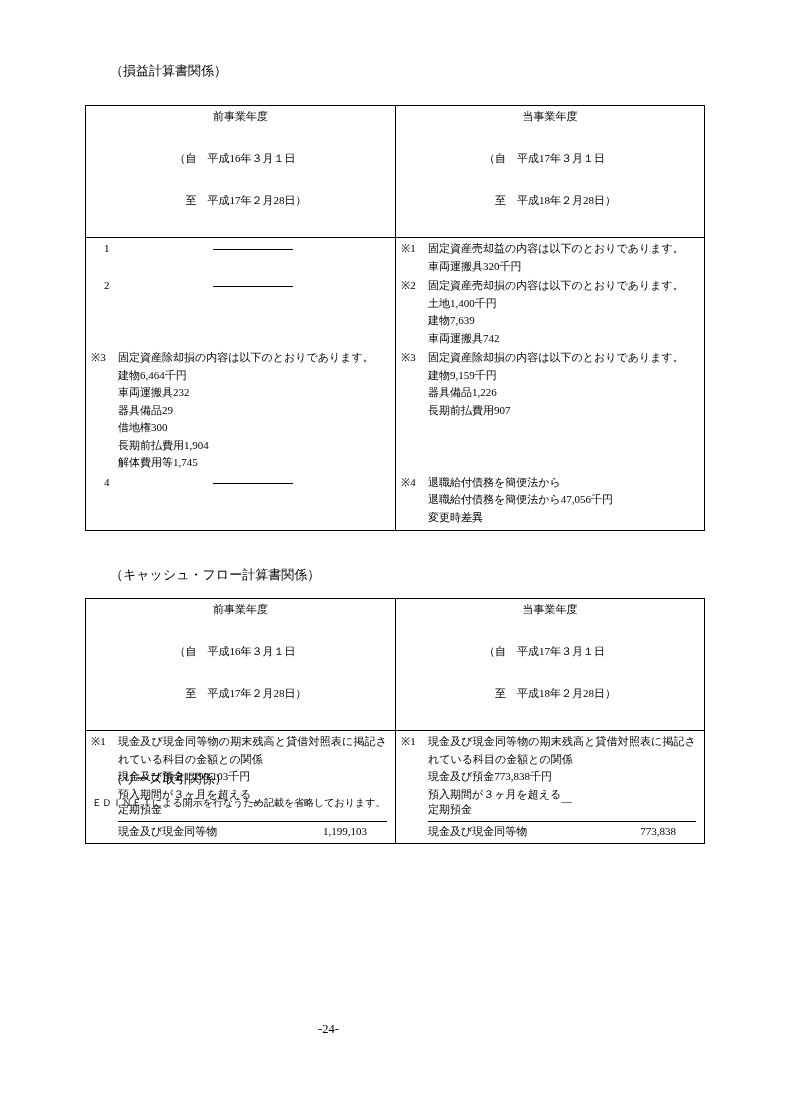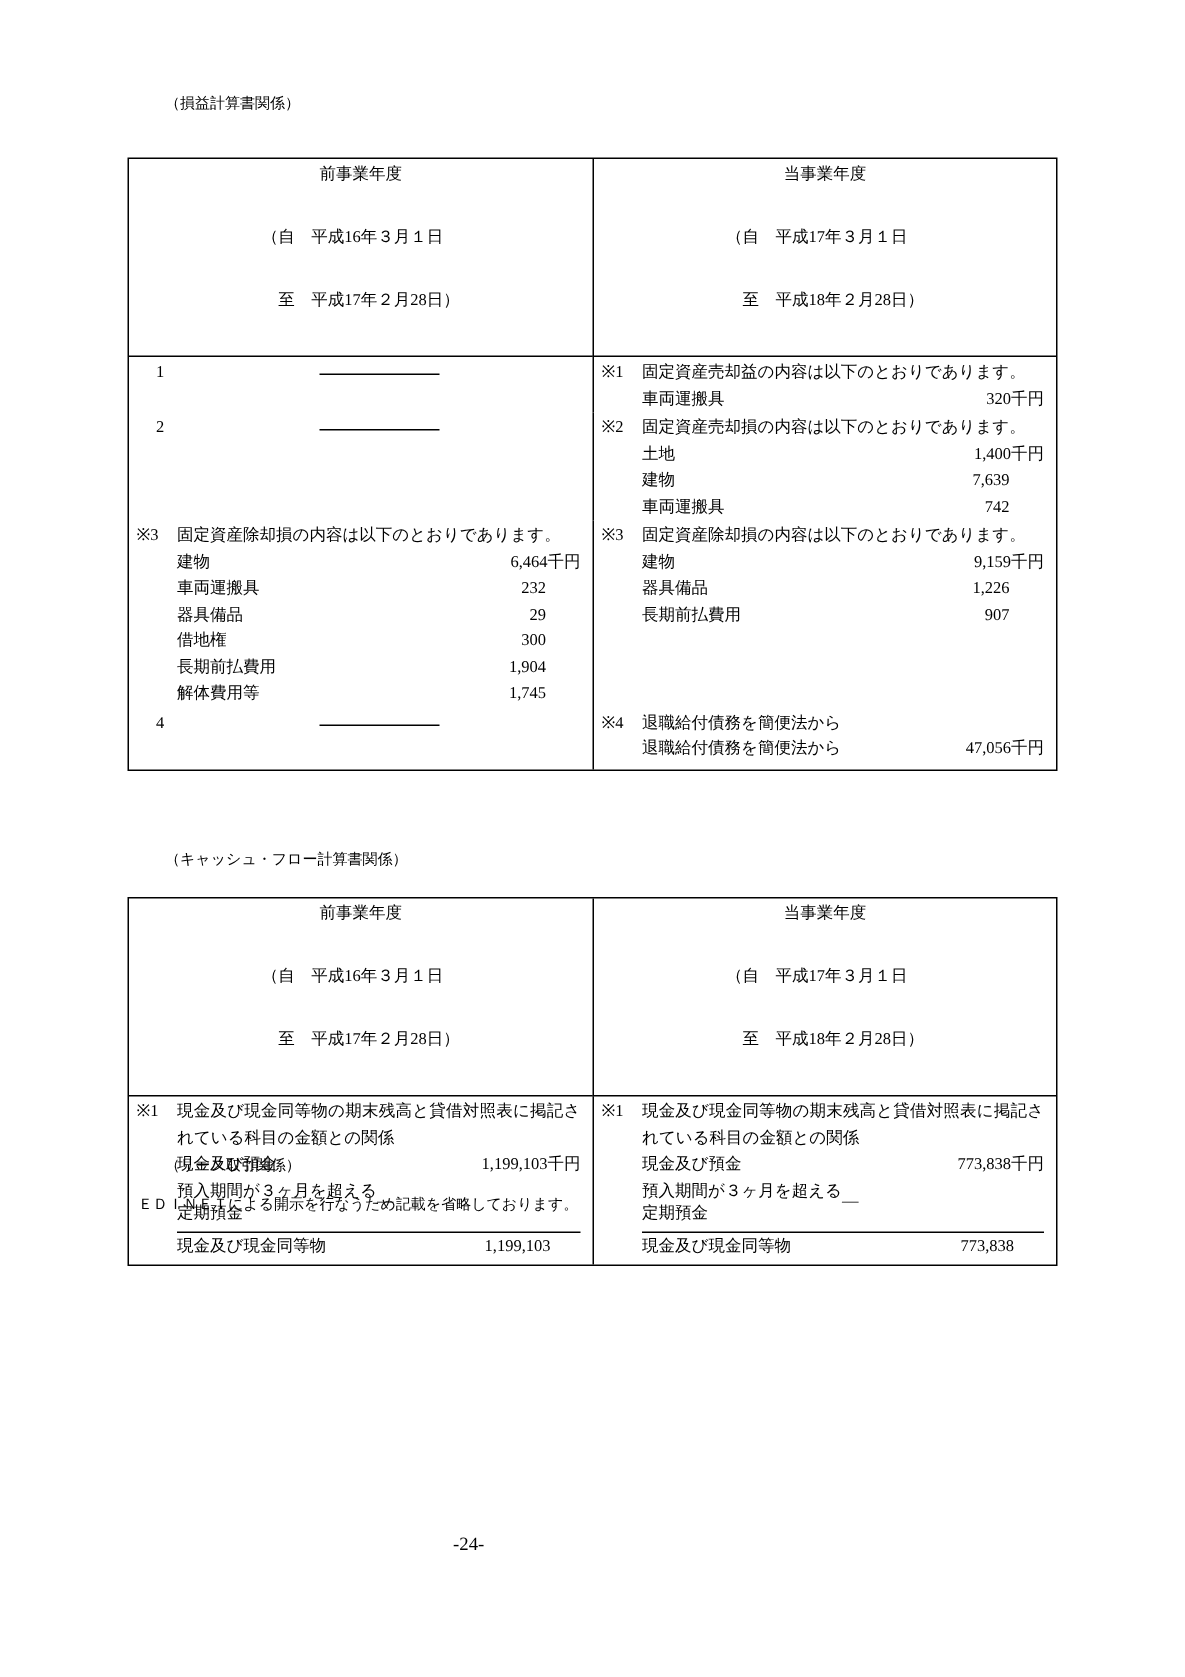--- a/index.html
+++ b/index.html
@@ -2,23 +2,23 @@
 <html><head>
 <meta charset="utf-8">
 <style>
   * { margin:0; padding:0; box-sizing:border-box; }
   html,body { background:#fff; }
   body {
     width:790px; height:1118px; position:relative;
     font-family:"Liberation Serif","DejaVu Serif",serif;
     color:#000; background:#fff;
   }
-  .sec-title { position:absolute; left:110px; font-size:10px; white-space:nowrap; }
+  .sec-title { position:absolute; left:110px; font-size:13px; white-space:nowrap; }
   .lease-body { position:absolute; left:92px; font-size:10px; white-space:nowrap; }
-  .footer { position:absolute; top:1022px; left:0; width:625px; text-align:center; font-size:12.5px; }
+  .footer { position:absolute; top:1022px; left:16px; width:625px; text-align:center; font-size:12.5px; }
 
   .doc-table {
     position:absolute; left:85px; width:620px;
     border:1px solid #000;
     display:grid; grid-template-columns:309px 309px;
     font-size:11px; line-height:17.5px;
   }
   .hcell { border-bottom:1px solid #000; text-align:center; padding:3px 0 2px; line-height:14px; }
   .hcell.rt { border-left:1px solid #000; }
   .hdates { display:inline-block; text-align:left; white-space:pre; }
@@ -26,21 +26,21 @@
   .cell { padding:2px 0 0 2px; }
   .cell.rt { border-left:1px solid #000; }
   .cell.last { padding-bottom:4px; }
 
   .note { display:flex; align-items:flex-start; }
   .mk { flex:0 0 30px; padding-left:3px; white-space:nowrap; }
   .mk.num { padding-left:16px; }
   .ct { flex:1 1 auto; padding-right:8px; min-width:0; }
 
   .para { text-align:justify; }
-  .item { display:flex; justify-content:space-between;gap:48px; }
+  .item { display:flex; justify-content:flex-start; }
   .item .lbl { white-space:nowrap; }
   .item .val { white-space:nowrap; }
   .item .val.no-unit { padding-right:23px; }
 
   .blank-rule { width:80px; border-top:1px solid #000; margin:9px auto 0 auto; }
 
   
   .dep { display:flex; align-items:center; line-height:15.5px; padding:1px 0; }
   .dep .val { padding-right:16px; }
   .total { display:flex; justify-content:space-between; border-top:1px solid #000; margin-top:2px; padding-top:1px; }
@@ -182,20 +182,21 @@
   </div>
   <div class="cell rt last">
     <div class="note">
       <span class="mk">※4</span>
       <div class="ct">
         <div>退職給付債務を簡便法から</div>
         <div class="item">
           <span class="lbl">退職給付債務を簡便法から</span>
           <span class="val">47,056千円</span>
         </div>
+        <div>変更時差異</div>
       </div>
     </div>
   </div>
 </div>
 
 <div class="sec-title" style="top:566px">（キャッシュ・フロー計算書関係）</div>
 
 <div class="doc-table" style="top:598px">
   <div class="hcell">
     <div>前事業年度</div>

